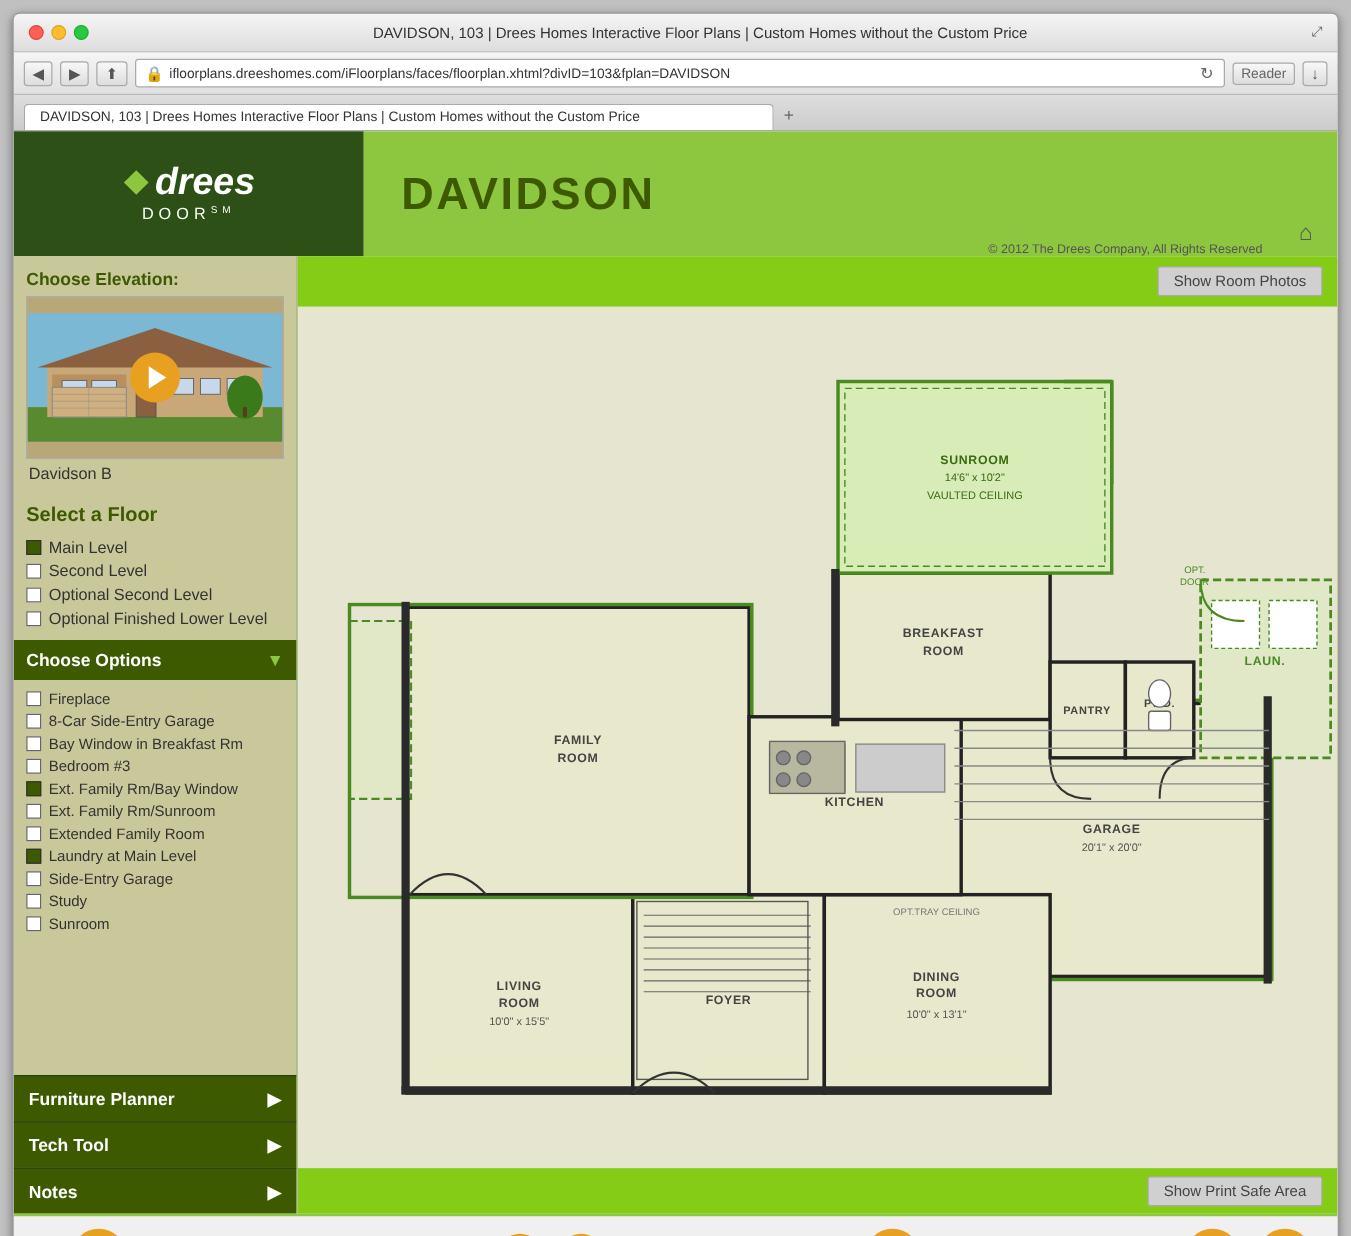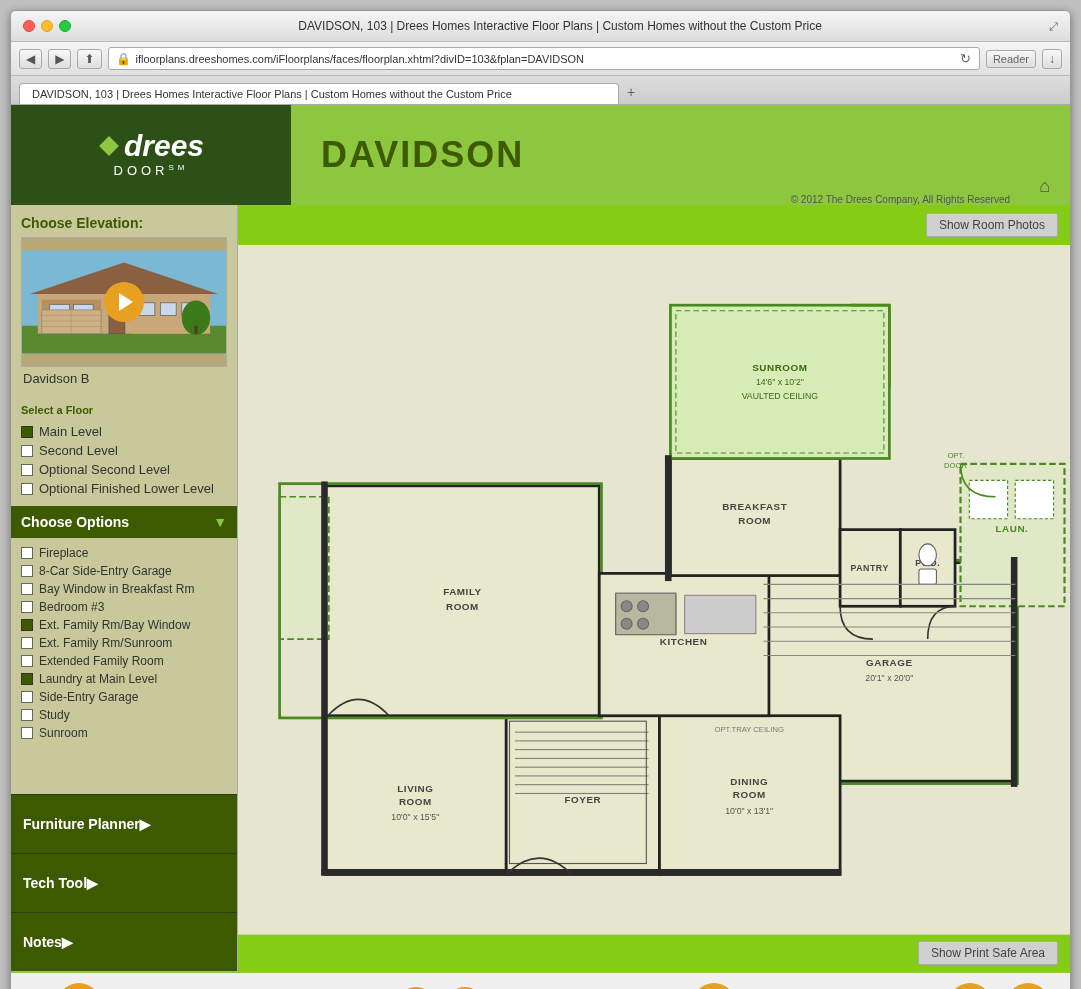--- a/index.html
+++ b/index.html
@@ -83,35 +83,35 @@
     .sidebar { width: 227px; flex-shrink: 0; background: #c8c89a; border-right: 1px solid #aaa; display: flex; flex-direction: column; }
 
     .elevation-section { padding: 10px; }
     .elevation-title { color: #3d5a00; font-weight: bold; font-size: 14px; margin-bottom: 6px; }
     .elevation-img { width: 100%; height: 130px; background: #b8a878; position: relative; overflow: hidden; border: 1px solid #aaa; }
     .play-btn { position: absolute; top: 50%; left: 50%; transform: translate(-50%,-50%); width: 40px; height: 40px; background: #e8a020; border-radius: 50%; display: flex; align-items: center; justify-content: center; }
     .play-icon { border-left: 14px solid white; border-top: 9px solid transparent; border-bottom: 9px solid transparent; margin-left: 3px; }
     .elevation-name { font-size: 13px; color: #333; margin-top: 4px; padding-left: 2px; }
 
     .floor-section { padding: 8px 10px; }
-    .floor-title { color: #3d5a00; font-weight: bold; font-size: 11px; margin-bottom: 6px; }
+    .floor-title { color: #3d5a00; font-weight: bold; font-size: 16px; margin-bottom: 6px; }
     .floor-item { display: flex; align-items: center; gap: 6px; padding: 2px 0; cursor: pointer; }
     .floor-item label { font-size: 13px; color: #333; cursor: pointer; }
     .checkbox-filled { width: 12px; height: 12px; background: #3d5a00; border: 1px solid #333; flex-shrink: 0; }
     .checkbox-empty { width: 12px; height: 12px; background: white; border: 1px solid #666; flex-shrink: 0; }
 
     .options-header { background: #3d5a00; color: white; padding: 8px 10px; font-weight: bold; font-size: 14px; display: flex; justify-content: space-between; align-items: center; cursor: pointer; }
     .options-arrow { color: #8dc63f; font-size: 14px; }
 
     .options-list { padding: 6px 10px; }
     .option-item { display: flex; align-items: center; gap: 6px; padding: 2px 0; cursor: pointer; }
     .option-item label { font-size: 12px; color: #333; cursor: pointer; }
 
     .bottom-tools { margin-top: auto; }
-    .tool-bar { background: #3d5a00; color: white; padding: 21px 12px; font-weight: bold; font-size: 14px; display: flex; align-items: center; cursor: pointer; border-top: 1px solid #2a4010; }
+    .tool-bar { background: #3d5a00; color: white; padding: 10px 12px; font-weight: bold; font-size: 14px; display: flex; justify-content: space-between; align-items: center; cursor: pointer; border-top: 1px solid #2a4010; }
     .tool-arrow { color: white; font-size: 14px; }
 
     
     .floorplan-area { flex: 1; background: #84cc16; position: relative; display: flex; flex-direction: column; }
     .floorplan-toolbar { padding: 8px 12px; display: flex; justify-content: flex-end; }
     .show-photos-btn { background: #d0d0d0; border: 1px solid #aaa; padding: 4px 12px; font-size: 12px; color: #444; cursor: pointer; border-radius: 2px; }
 
     .floorplan-canvas { flex: 1; position: relative; overflow: hidden; }
 
     .floorplan-bottom { padding: 6px 12px; display: flex; justify-content: flex-end; }

